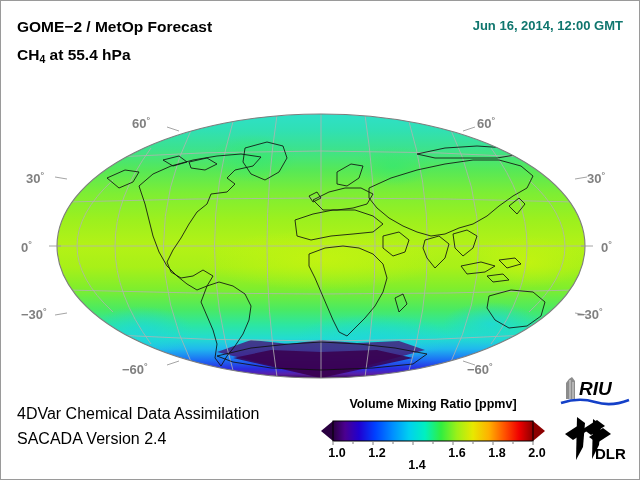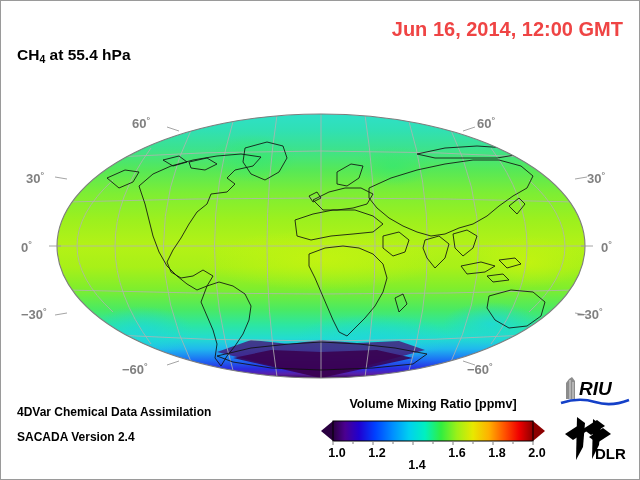--- a/index.html
+++ b/index.html
@@ -5,52 +5,53 @@
   html,body{margin:0;padding:0;background:#fff;}
   body{width:640px;height:480px;overflow:hidden;
        font-family:"Liberation Sans",sans-serif;}
   #fig{position:relative;width:640px;height:480px;background:#ffffff;
        box-sizing:border-box;border:1px solid #9a9a9a;}
 
   
   .title1{position:absolute;left:16px;top:17px;font-size:15.5px;font-weight:bold;color:#000;white-space:nowrap;}
   .title2{position:absolute;left:16px;top:45px;font-size:15.5px;font-weight:bold;color:#000;white-space:nowrap;}
   .title2 sub{font-size:10.5px;vertical-align:baseline;position:relative;top:3px;}
-  .stamp{position:absolute;right:16px;top:17px;font-size:20px;font-weight:bold;color:#ef4444;white-space:nowrap;}
+  .stamp{position:absolute;right:16px;top:17px;font-size:13px;font-weight:bold;color:#0f766e;white-space:nowrap;}
 
   
   #mapwrap{position:absolute;left:20px;top:99px;width:600px;height:300px;font-weight:bold;}
   #mapsvg{display:block;}
 
   
   .latlbl{position:absolute;font-size:13px;color:#808080;white-space:nowrap;}
   .latlbl .deg{font-size:9px;vertical-align:super;}
 
   
-  .foot{position:absolute;left:16px;font-size:12px;font-weight:bold;color:#000;white-space:nowrap;}
+  .foot{position:absolute;left:16px;font-size:16px;font-weight:normal;color:#000;white-space:nowrap;}
   .f1{top:404px;} .f2{top:429px;} .f3{top:454px;}
 
   
   #cbar{position:absolute;left:318px;top:396px;width:228px;height:80px;}
   .cbtitle{position:absolute;left:0;top:0;width:228px;text-align:center;
            font-size:12.5px;font-weight:bold;color:#000;white-space:nowrap;}
   .cbsvg{position:absolute;left:0;top:22px;}
   .cbticklbls{position:absolute;left:4px;top:49px;width:228px;height:20px;}
   .cbticklbls span{position:absolute;font-size:12.5px;font-weight:bold;color:#000;
                    transform:translateX(-50%);white-space:nowrap;}
 
   
   #riu{position:absolute;left:556px;top:374px;}
   #dlr{position:absolute;left:562px;top:414px;}
 </style>
 </head>
 <body>
 
 <div id="fig">
 
+  <div class="title1">GOME−2 / MetOp Forecast</div>
   <div class="title2"><span>CH</span><sub>4</sub><span> at 55.4 hPa</span></div>
   <div class="stamp">Jun 16, 2014, 12:00 GMT</div>
 
   <div id="mapwrap">
     <svg id="mapsvg" width="600" height="300" viewBox="0 0 600 300">
       <defs>
         <clipPath id="ellipseClip">
           <ellipse cx="300" cy="146" rx="264" ry="132"></ellipse>
         </clipPath>
 

